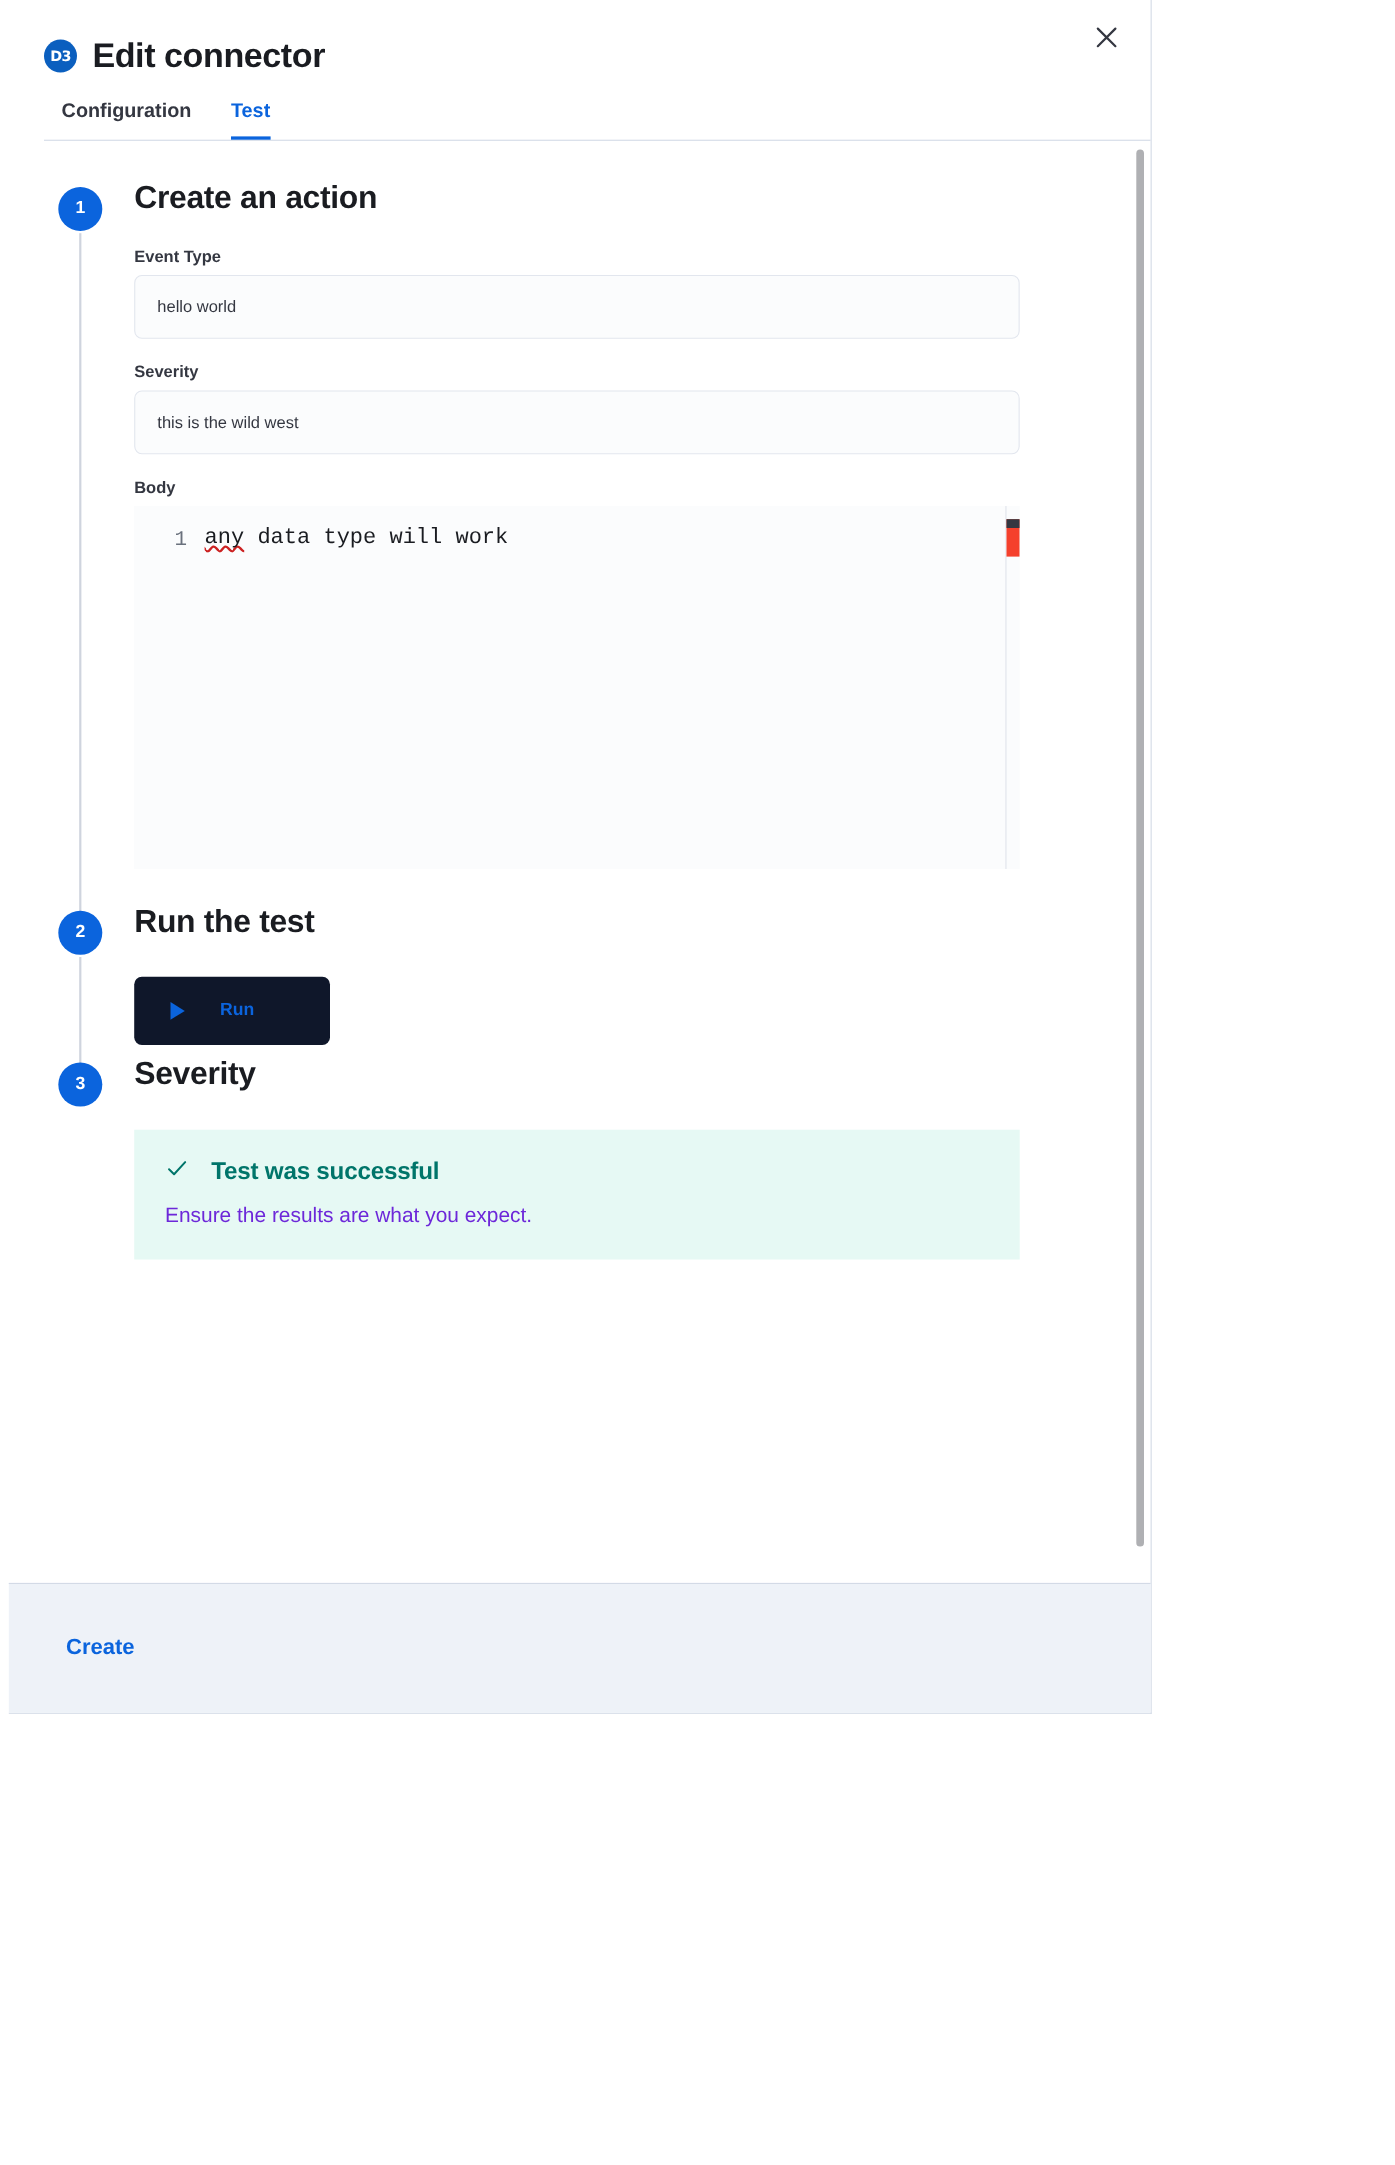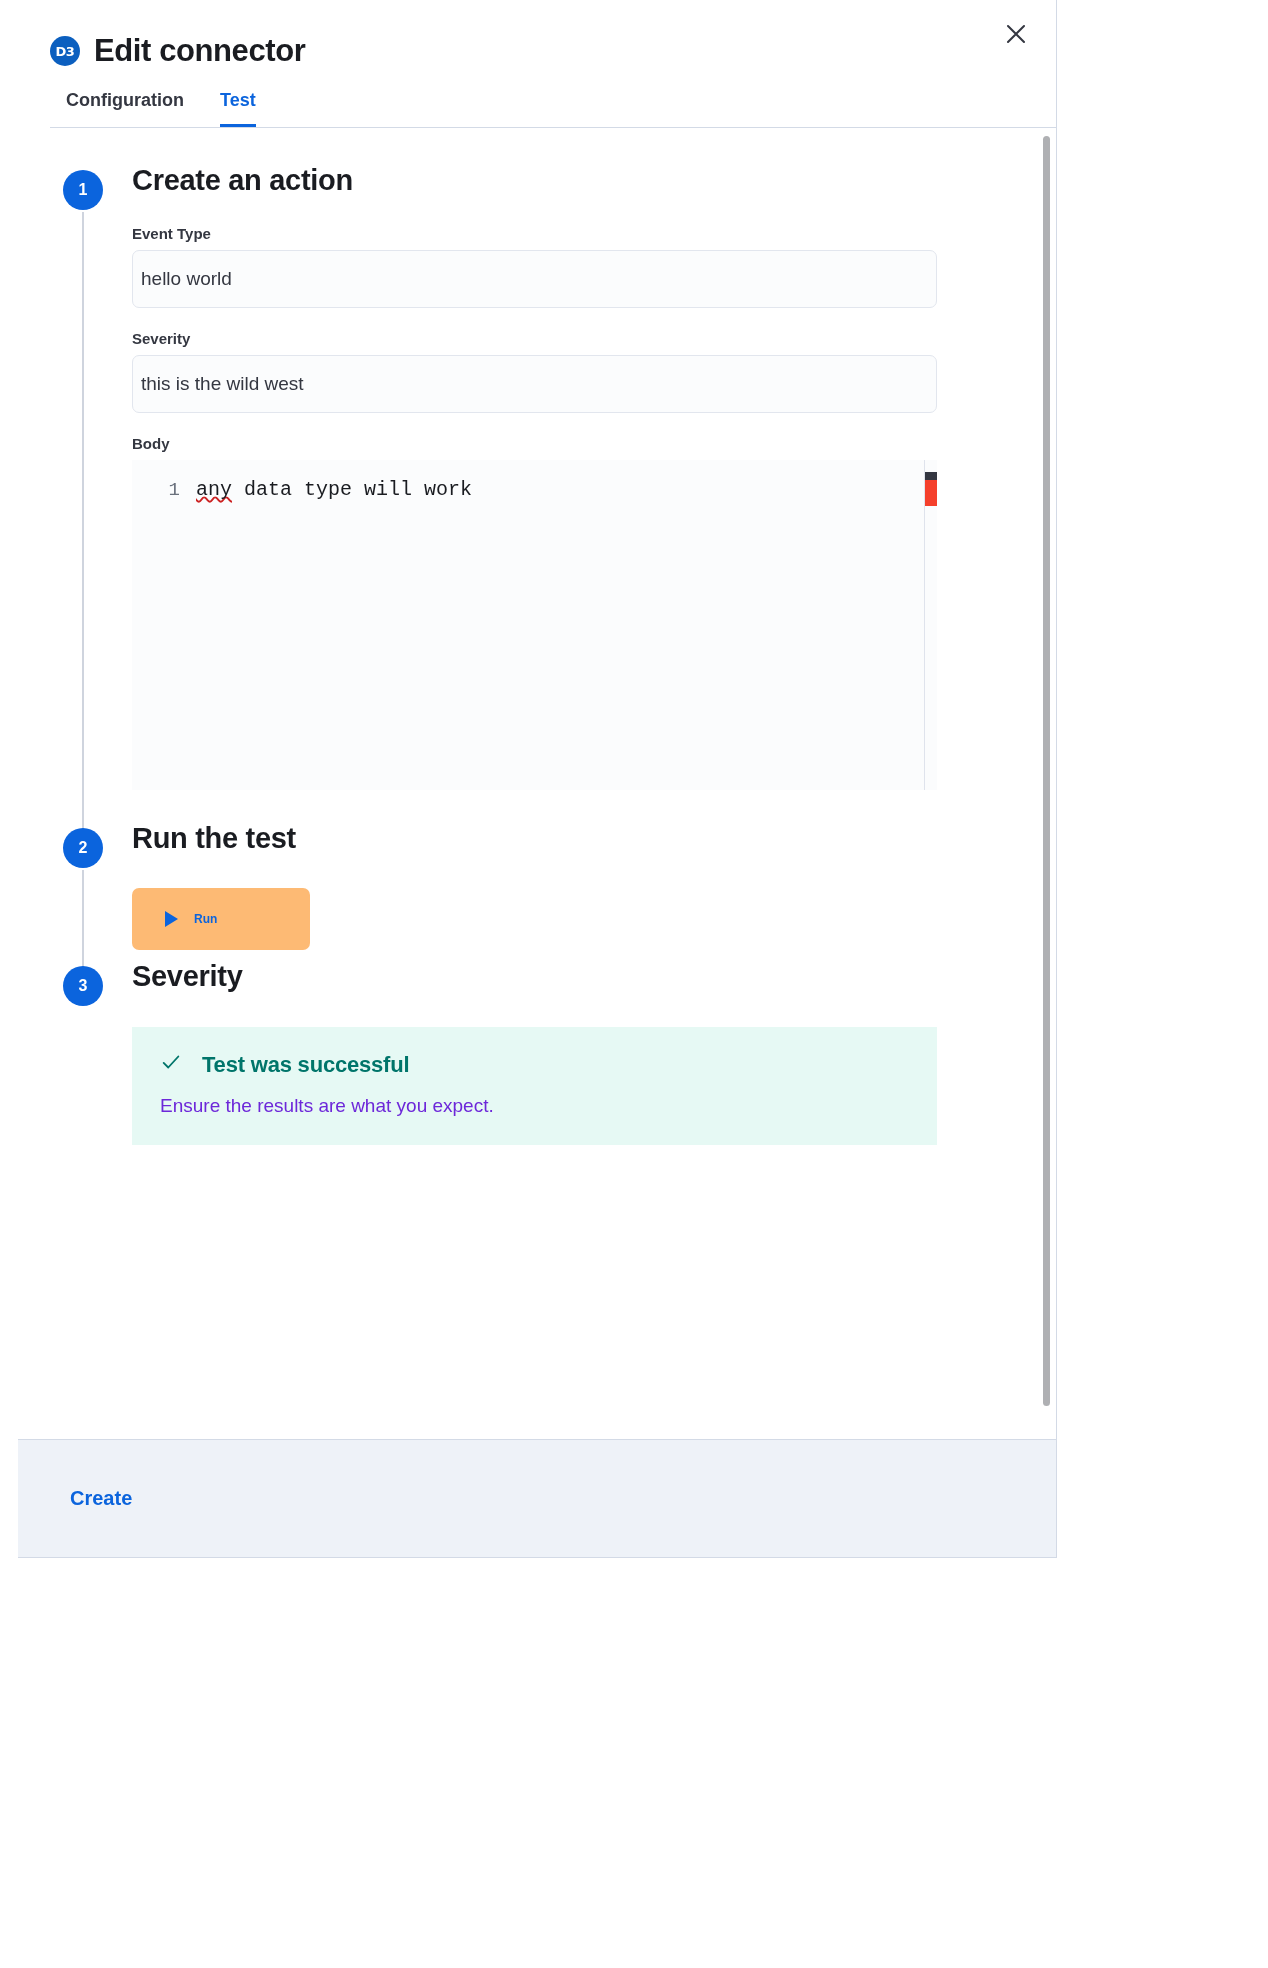--- a/index.html
+++ b/index.html
@@ -11,21 +11,21 @@
   }
   body {
     width: 1268px;
     height: 1968px;
     overflow: hidden;
     position: relative;
   }
 
   .flyout {
     position: absolute;
-    left: 18px;
+    left: 8px;
     top: 0;
     width: 1039px;
     height: 1558px;
     background: #ffffff;
     border-right: 1px solid #d3dae6;
     border-bottom: 1px solid #d3dae6;
     display: flex;
     flex-direction: column;
     box-shadow: 0 0 0 0 rgba(0,0,0,0);
   }
@@ -179,23 +179,23 @@
     color: #343741;
     margin-bottom: 8px;
   }
   .field { margin-bottom: 22px; }
   .text-input {
     width: 805px;
     height: 58px;
     background: #fbfcfd;
     border: 1px solid #e2e6ee;
     border-radius: 7px;
-    font-size: 19px;
+    font-size: 15px;
     color: #343741;
-    padding: 0 8px;
+    padding: 0 20px;
     font-family: "Liberation Sans", sans-serif;
     outline: none;
   }
   .text-input::placeholder { color: #8b929e; }
 
   .code-editor {
     width: 805px;
     height: 330px;
     background: #fbfcfd;
     border: none;
@@ -250,29 +250,29 @@
     top: 12px;
     width: 12px;
     height: 8px;
     background: #343741;
   }
 
   .run-btn {
     margin-top: 4px;
     height: 62px;
     min-width: 178px;
-    background: #fdba74;
+    background: #0f172a;
     color: #0b64dd;
     border: none;
     border-radius: 7px;
-    font-size: 12px;
+    font-size: 16px;
     font-weight: bold;
     display: inline-flex;
     align-items: center;
-    gap: 14px;
+    gap: 30px;
     padding: 0 30px;
     cursor: pointer;
     font-family: "Liberation Sans", sans-serif;
   }
   .run-btn .play {
     width: 0; height: 0;
     border-left: 13px solid #0b64dd;
     border-top: 8px solid transparent;
     border-bottom: 8px solid transparent;
     display: inline-block;

